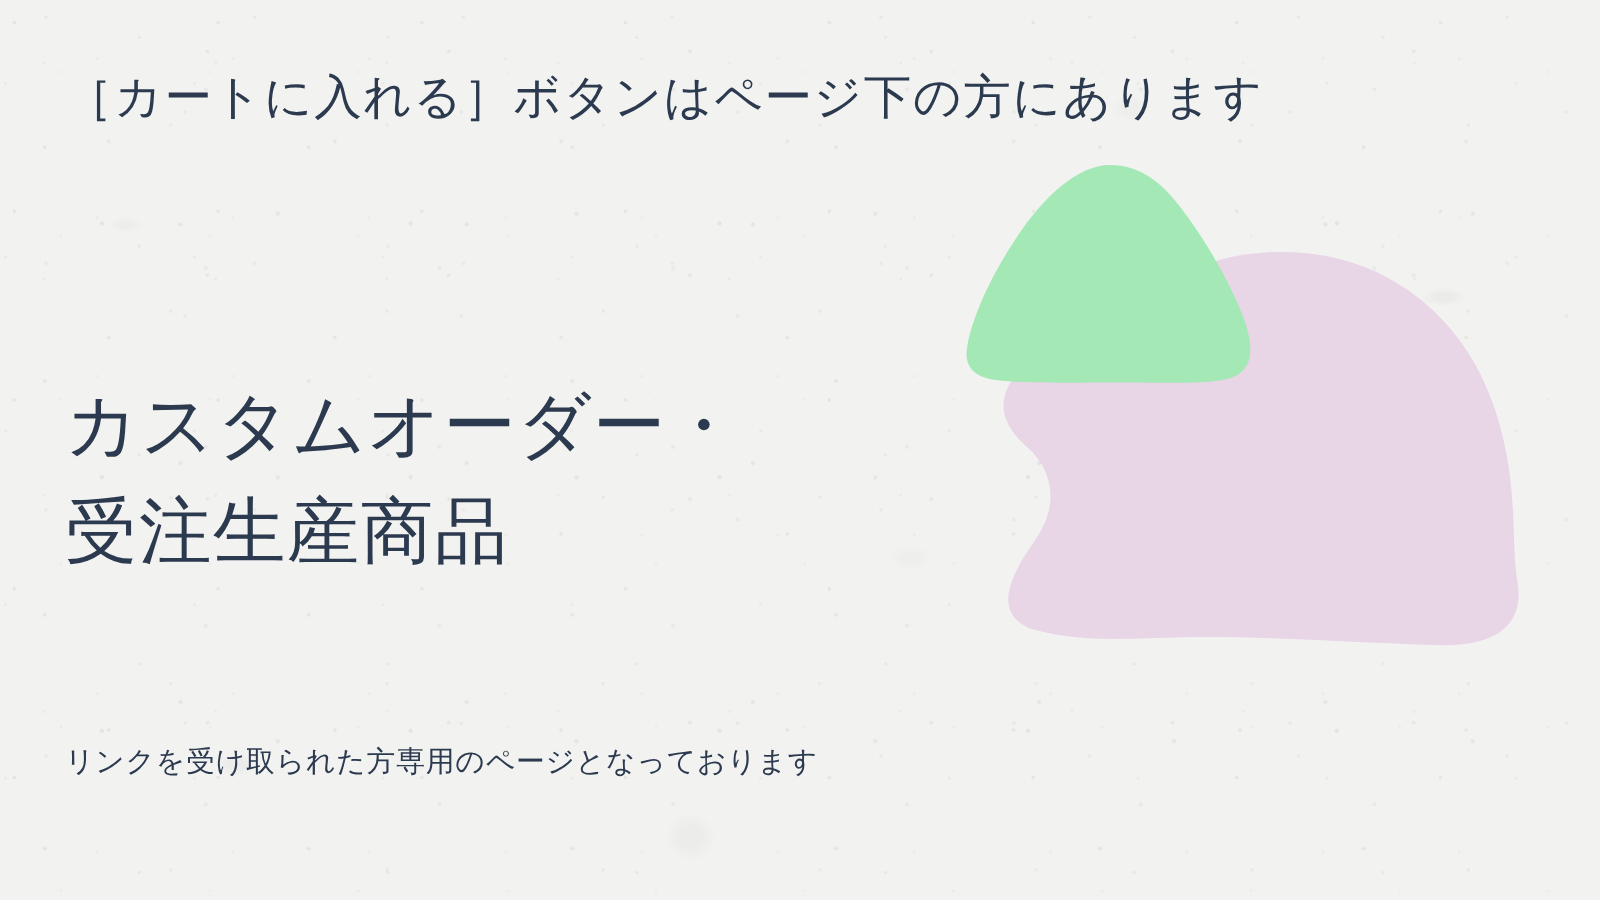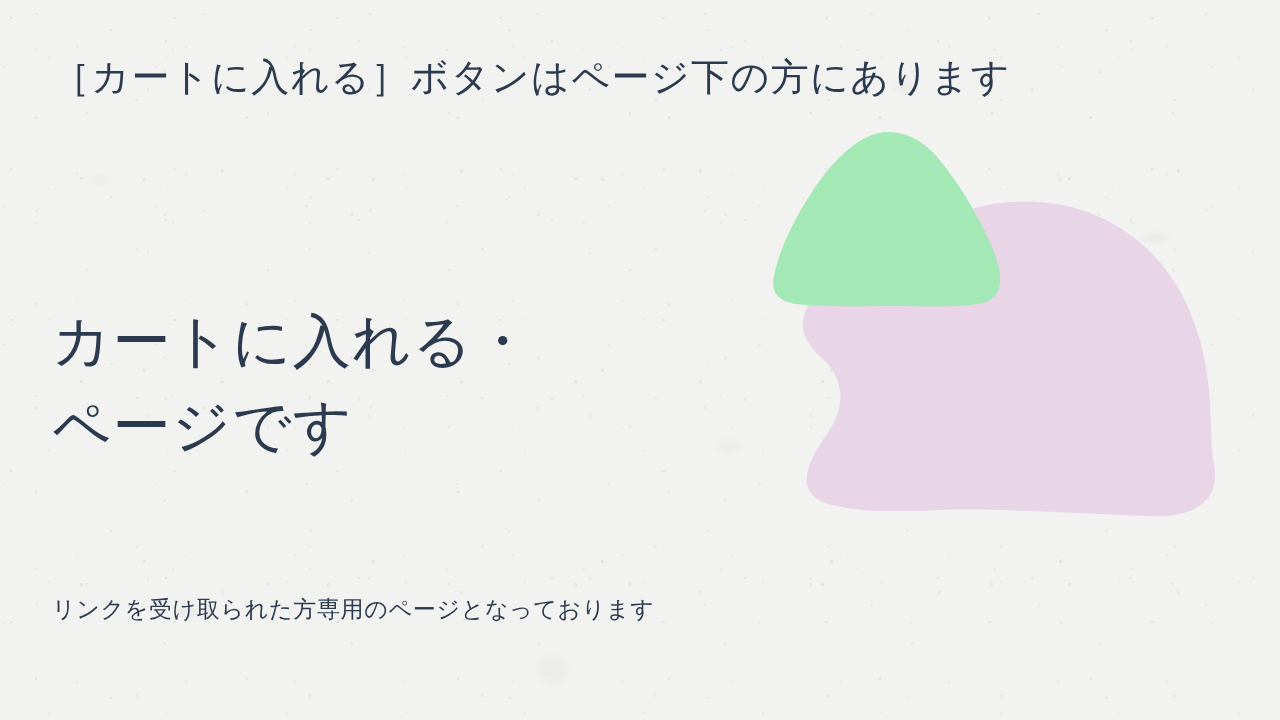--- a/index.html
+++ b/index.html
@@ -149,20 +149,20 @@
                C778,254 792,222 812,192
                C834,158 862,132 888,132 Z"></path>
     </svg>
   </div>
 
   <div class="content">
 
     <div class="notice">［カートに入れる］ボタンはページ下の方にあります</div>
 
     <div class="headline">
-      <span class="line">カートに入れる・</span>
-      <span class="line">ページです</span>
+      <span class="line">カスタムオーダー・</span>
+      <span class="line">受注生産商品</span>
     </div>
 
     <div class="subnote">リンクを受け取られた方専用のページとなっております</div>
 
   </div>
 </div>
 
 </body></html>

